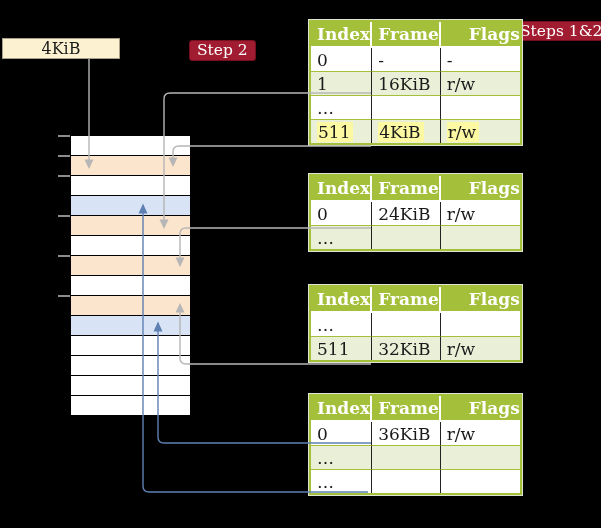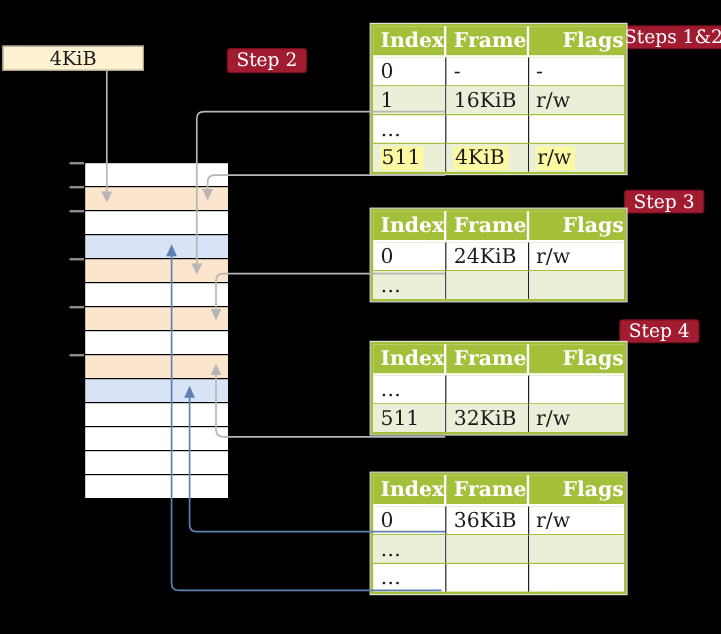--- a/index.html
+++ b/index.html
@@ -59,22 +59,20 @@
 <body>
 
 <div id="stage">
 
   <div id="frame-box">
     <span>4KiB</span>
   </div>
 
   <div class="badge" style="left:189px;top:40px;line-height:19px;">Step 2</div>
   <div class="badge" style="left:512px;top:21px;">Steps 1&amp;2</div>
-  <div class="badge" style="left:520px;top:158px;">Step 3</div>
-  <div class="badge" style="left:516px;top:266px;">Step 4</div>
 
   <div id="memory">
       <div class="mem-row" style="top: 0px; background: rgb(255, 255, 255);"></div>
       <div class="mem-row" style="top: 20px; background: rgb(252, 229, 205);"></div>
       <div class="mem-row" style="top: 40px; background: rgb(255, 255, 255);"></div>
       <div class="mem-row" style="top: 60px; background: rgb(216, 228, 246);"></div>
       <div class="mem-row" style="top: 80px; background: rgb(252, 229, 205);"></div>
       <div class="mem-row" style="top: 100px; background: rgb(255, 255, 255);"></div>
       <div class="mem-row" style="top: 120px; background: rgb(252, 229, 205);"></div>
       <div class="mem-row" style="top: 140px; background: rgb(255, 255, 255);"></div>

